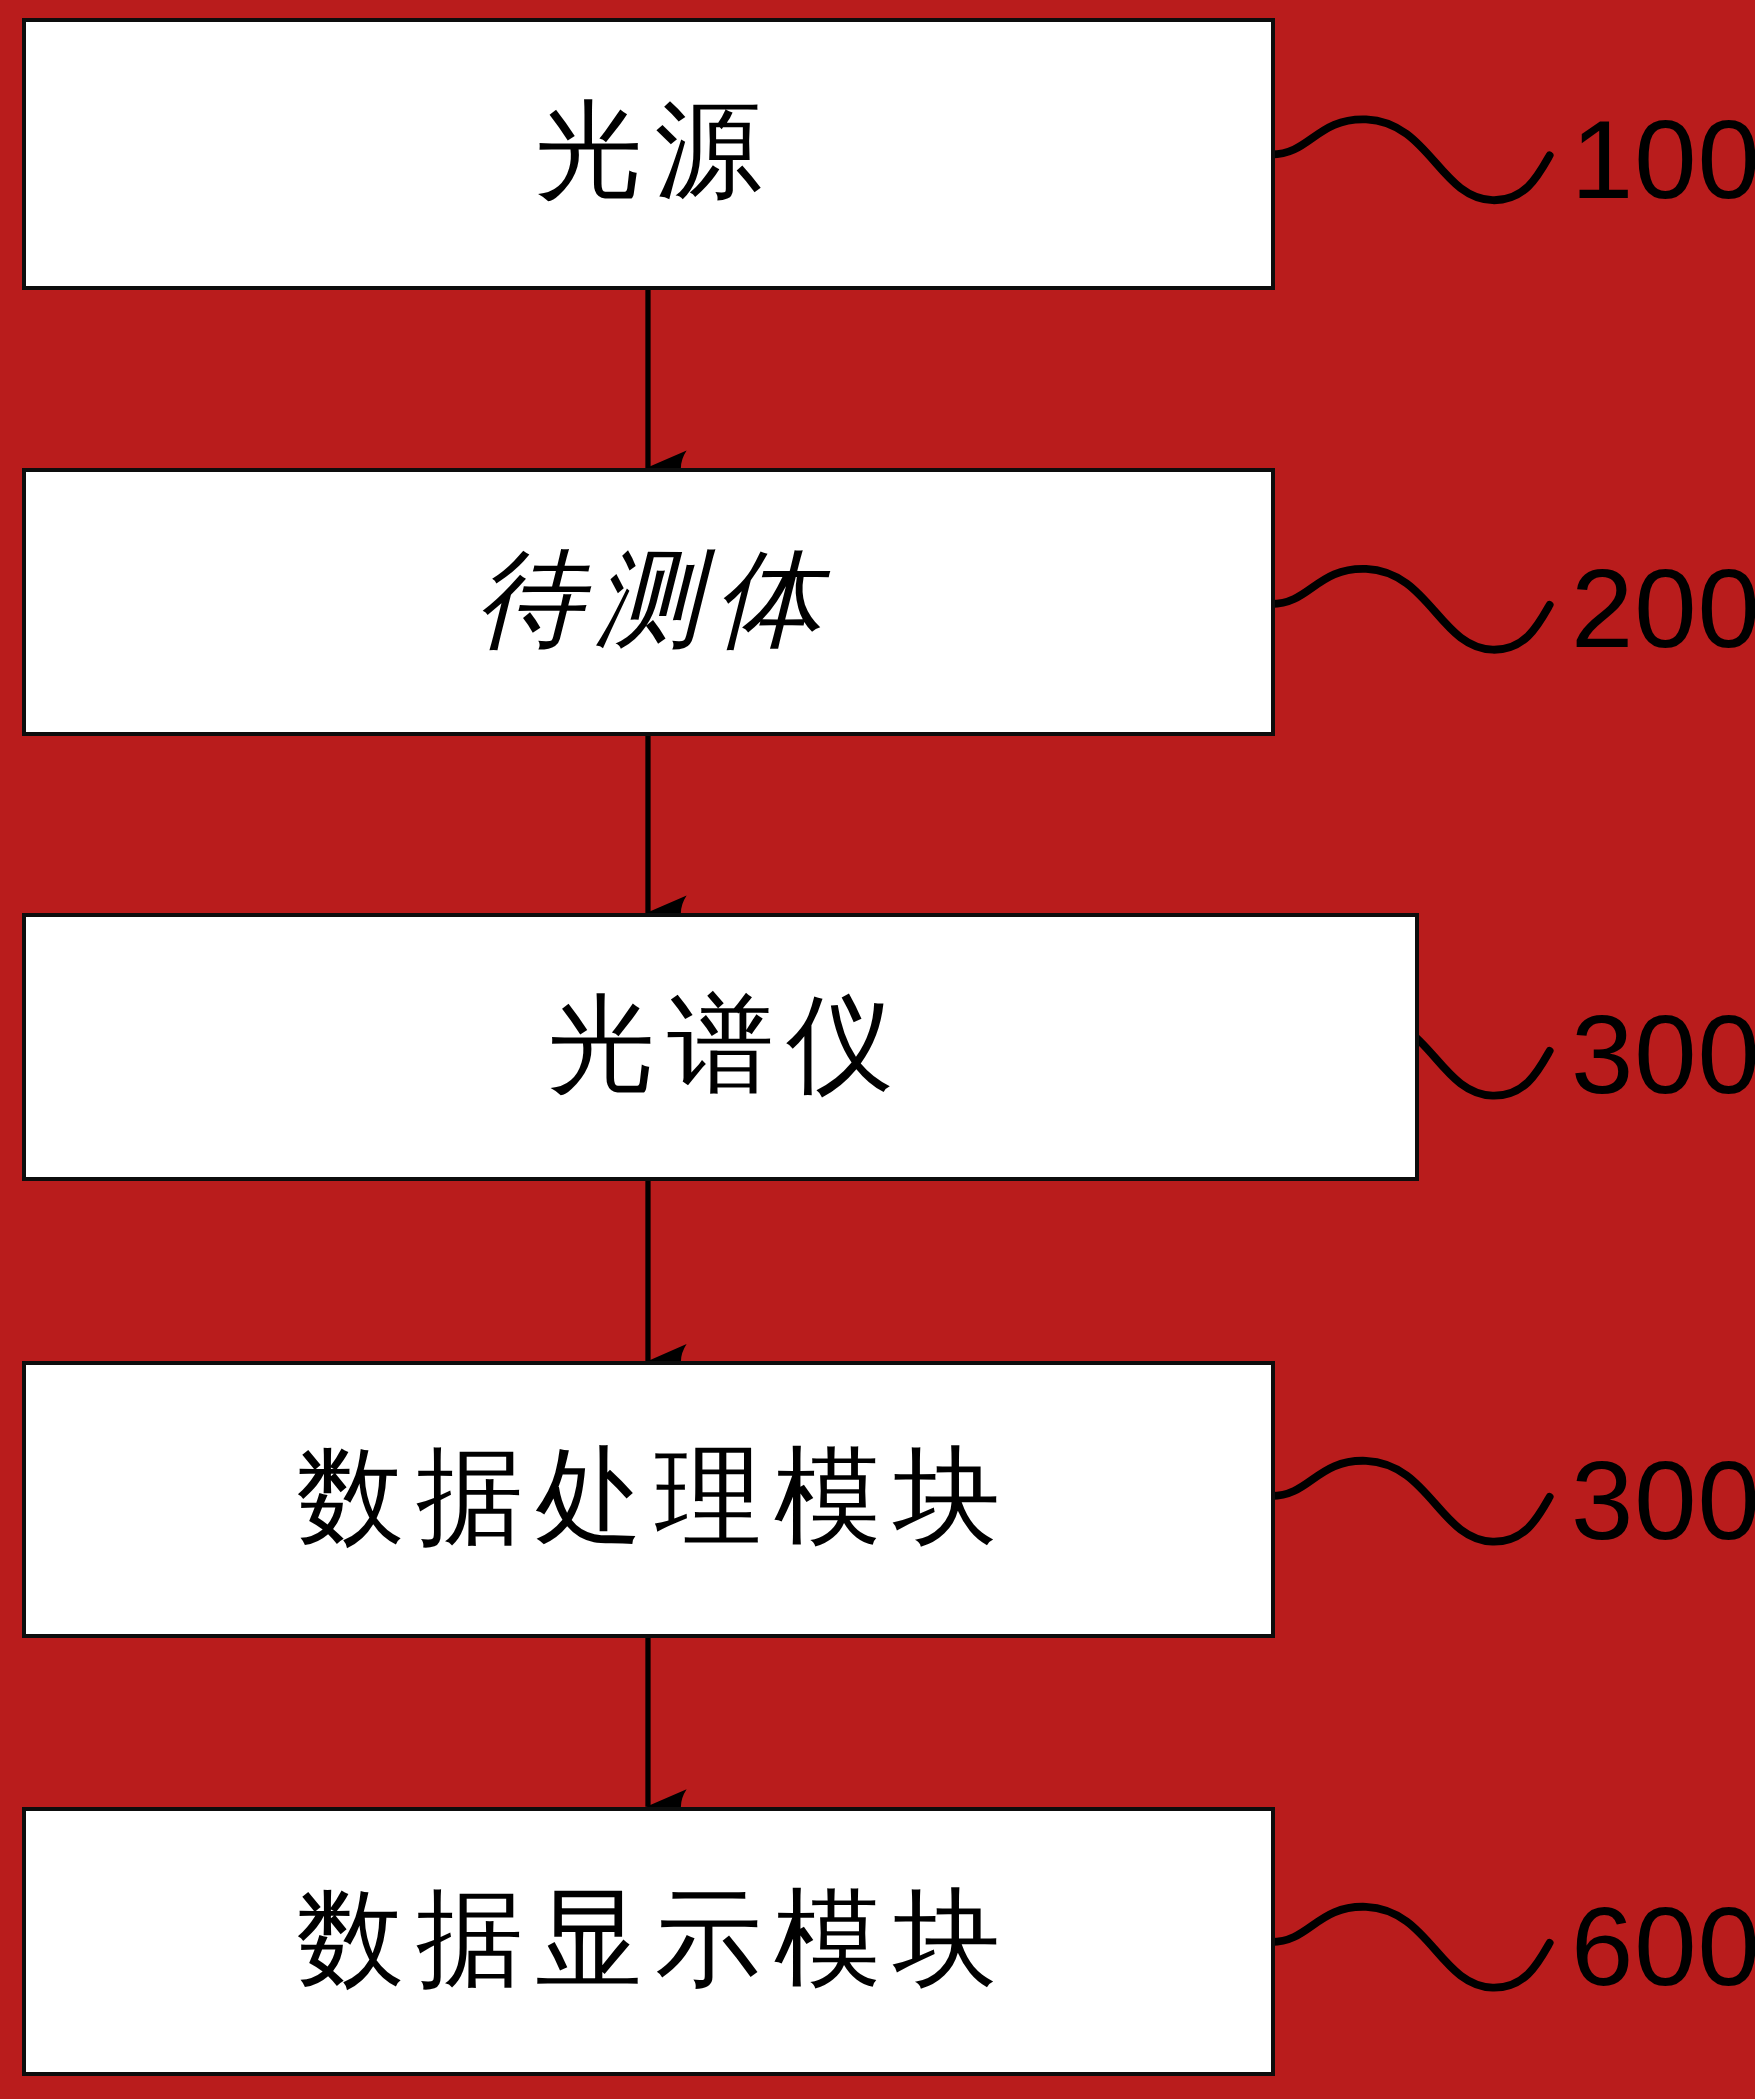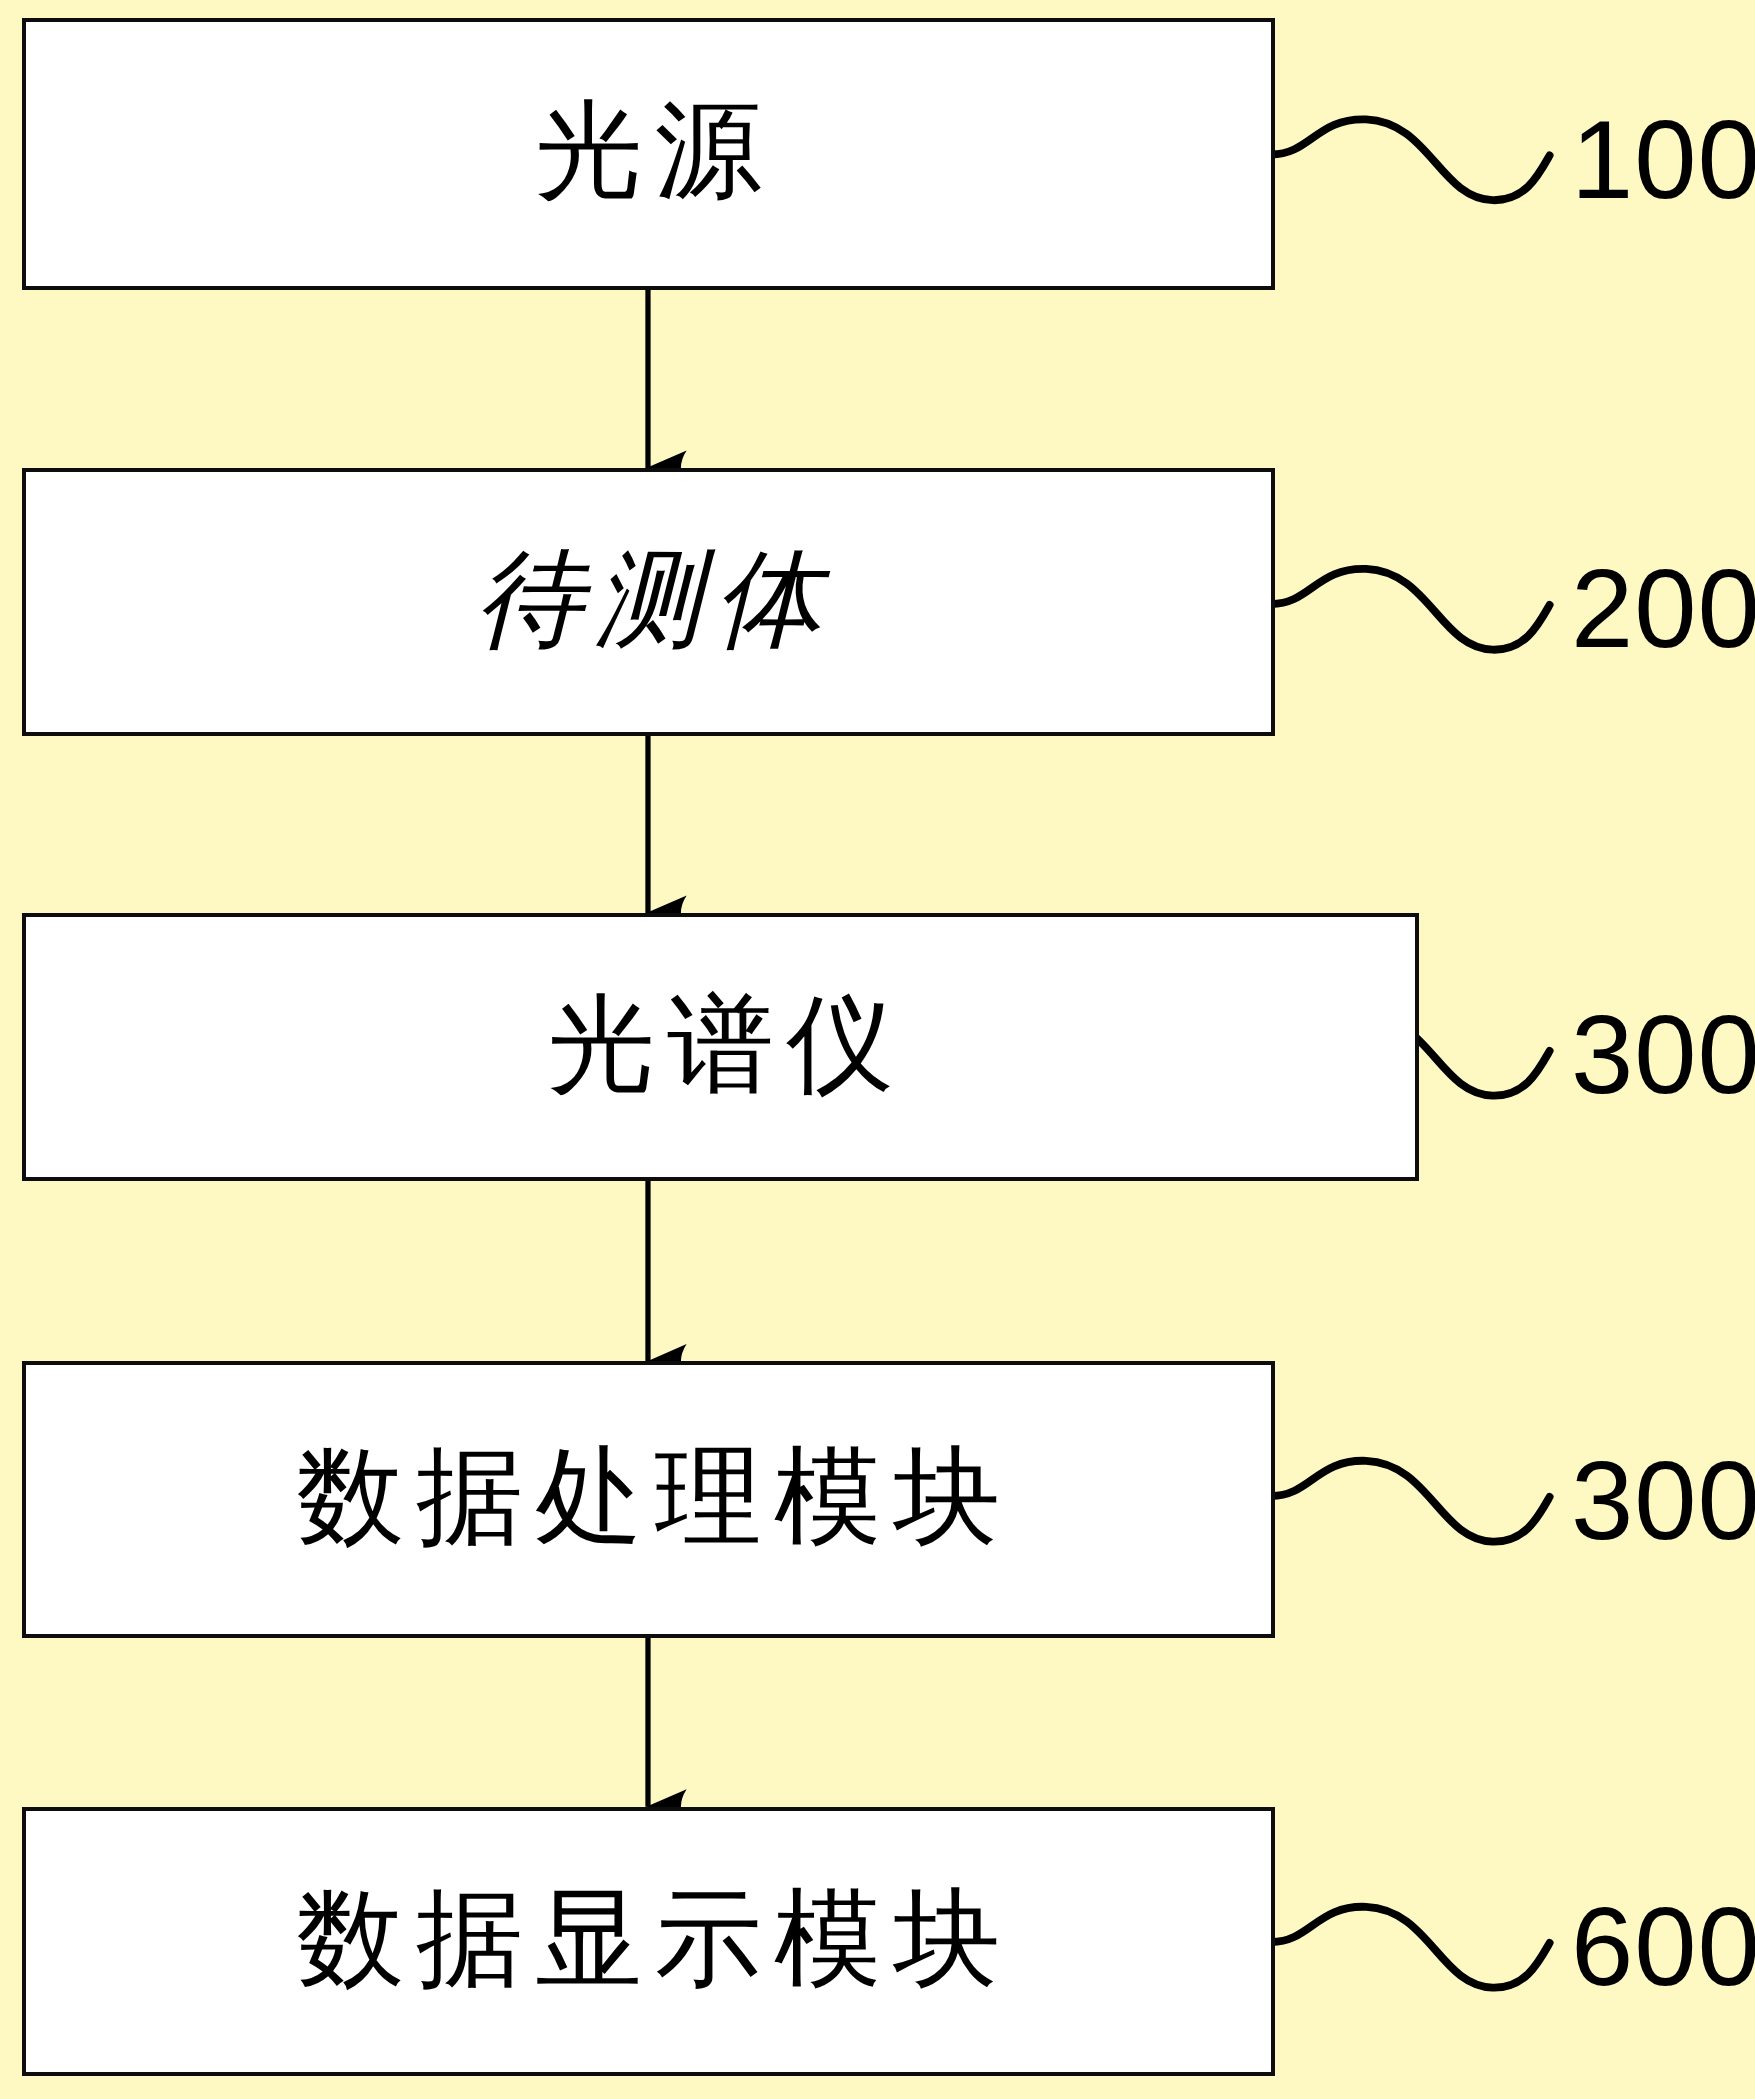--- a/index.html
+++ b/index.html
@@ -8,21 +8,21 @@
     padding: 0;
     background: #ffffff;
   }
   body {
     font-family: "Liberation Serif", "DejaVu Serif", serif;
   }
   #figure {
     position: relative;
     width: 1756px;
     height: 2100px;
-    background: #fef9c3;
+    background: #b91c1c;
     overflow: hidden;
   }
   #figure-svg {
     position: absolute;
     left: 0;
     top: 0;
     width: 1756px;
     height: 2100px;
     display: block;
   }

